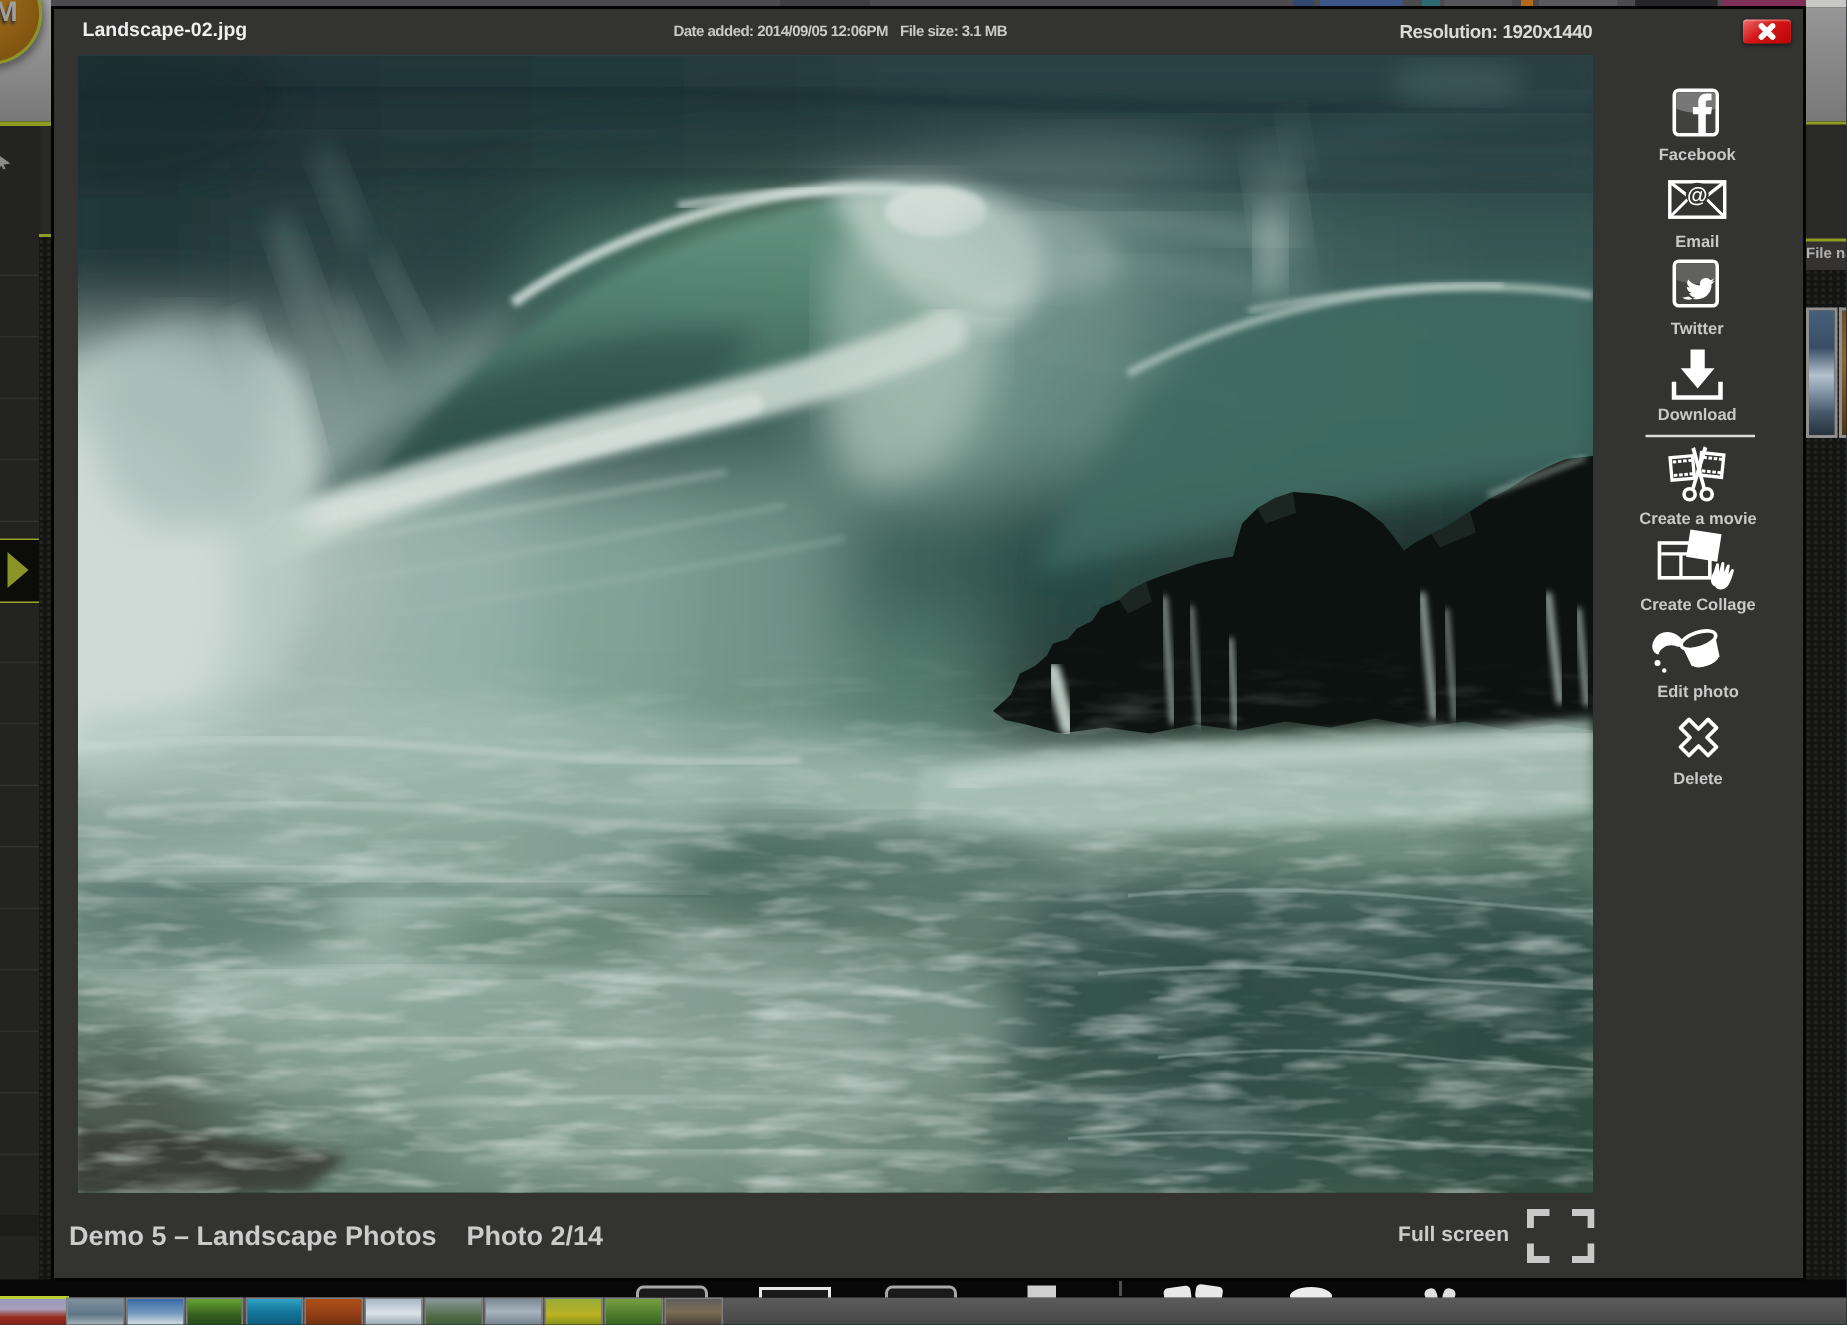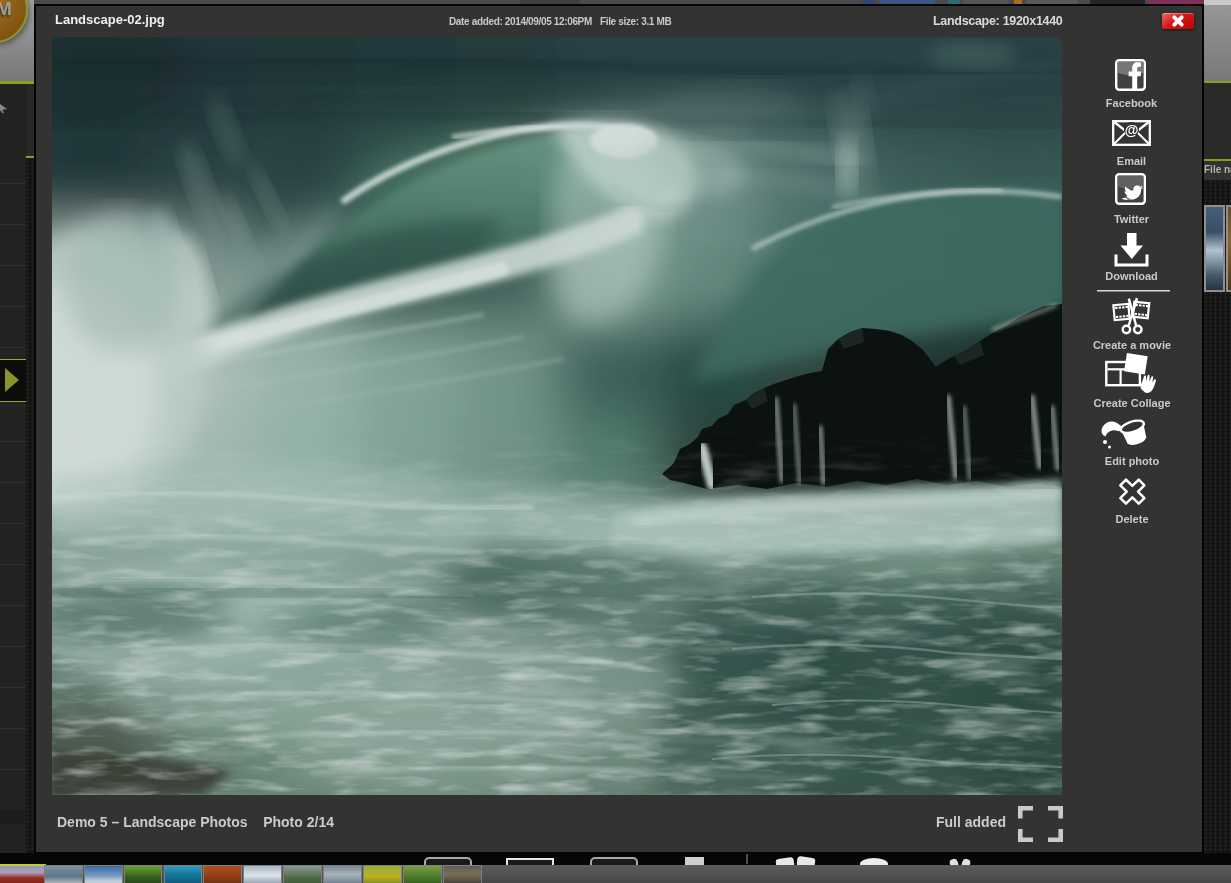--- a/index.html
+++ b/index.html
@@ -22,21 +22,21 @@
     background-image:radial-gradient(circle at 1.5px 1.5px,#232321 1.1px,transparent 1.4px);
     background-size:5px 4px;}
   #botblack{left:0;top:853px;width:1231px;height:12px;background:#070707;}
   #botgray{left:0;top:865px;width:1231px;height:18px;background:linear-gradient(#5c5c5c,#474747);}
   
   #modal{left:34px;top:4px;width:1166px;height:846px;background:#333332;border:2px solid #040404;}
   #modal .bar-title{left:19px;top:6px;font-size:13px;font-weight:bold;color:#efefef;}
   #modal .bar-meta{font-size:10px;font-weight:bold;color:#c9c9c9;top:9.5px;letter-spacing:-.35px;}
   #modal .bar-res{font-size:12.5px;font-weight:bold;color:#dadada;top:8px;letter-spacing:-.3px;}
   #photo{left:16px;top:31px;width:1010px;height:758px;background:#2a4a4a;}
-  #caption{left:21px;top:807.5px;font-size:14px;font-weight:bold;color:#cbcbcb;}
+  #caption{left:10px;top:807.5px;font-size:18px;font-weight:bold;color:#cbcbcb;}
   #closebtn{left:1126px;top:7px;width:32px;height:16px;border-radius:2.5px;
     background:linear-gradient(145deg,#ef6a6a 0%,#d41717 45%,#ba0404 100%);
     box-shadow:0 1px 3px rgba(0,0,0,.6), inset 0 1px 1px rgba(255,255,255,.35);}
 </style>
 </head>
 <body>
 <div id="hdrstrip" class="abs">
   <div class="abs" style="left:520px;top:0;width:60px;height:5px;background:#3f3f41"></div>
   <div class="abs" style="left:862px;top:0;width:14px;height:5px;background:#32486e"></div>
   <div class="abs" style="left:880px;top:0;width:55px;height:5px;background:#3d5688"></div>
@@ -111,21 +111,21 @@
   <div class="abs" style="left:396px;top:5px;width:18px;height:10px;background:#e8e8e8;border-radius:3px;transform:rotate(-8deg)"></div>
   <div class="abs" style="left:417px;top:4px;width:18px;height:10px;background:#e8e8e8;border-radius:3px;transform:rotate(8deg)"></div>
   <div class="abs" style="left:480px;top:5px;width:28px;height:12px;border-radius:50%;background:#ececec"></div>
   <div class="abs" style="left:570px;top:6px;width:8px;height:9px;border-radius:40%;background:#e0e0e0;transform:rotate(-20deg)"></div>
   <div class="abs" style="left:582px;top:6px;width:8px;height:9px;border-radius:40%;background:#e0e0e0;transform:rotate(20deg)"></div>
 </div>
 <div id="modal" class="abs">
   <div class="bar-title abs">Landscape-02.jpg</div>
   <div class="bar-meta abs" style="left:413px">Date added: 2014/09/05 12:06PM</div>
   <div class="bar-meta abs" style="left:564px">File size: 3.1 MB</div>
-  <div class="bar-res abs" style="left:897px">Landscape: 1920x1440</div>
+  <div class="bar-res abs" style="left:897px">Resolution: 1920x1440</div>
   <div id="closebtn" class="abs"><svg width="32" height="16">
         <path d="M12.3 4.3 L19.7 11.7 M19.7 4.3 L12.3 11.7" stroke="#fff" stroke-width="3.8" stroke-linecap="round"></path>
       </svg></div>
   <div id="photo" class="abs"><svg width="1010" height="758" viewBox="0 0 1010 758">
   <defs>
     <filter id="b25" x="-10%" y="-10%" width="120%" height="120%">
             <feGaussianBlur stdDeviation="27"></feGaussianBlur>
           </filter>
     <filter id="b2">
             <feGaussianBlur stdDeviation="2"></feGaussianBlur>
@@ -350,21 +350,21 @@
     <path d="M680 612 Q790 602 900 616 L1010 622" stroke-width="2.5"></path>
     <path d="M720 668 Q820 658 920 670 L1010 676" stroke-width="2"></path>
     <path d="M660 722 Q780 712 900 726 L1010 730" stroke-width="2"></path>
   </g>
   <path d="M700 95 C780 70 880 40 1010 30" fill="none" stroke="#3e5c5e" stroke-width="14" opacity=".5" filter="url(#b8)"></path>
   <ellipse cx="920" cy="18" rx="45" ry="14" fill="#557472" opacity=".5" filter="url(#b8)"></ellipse>
   <ellipse cx="15" cy="30" rx="120" ry="55" fill="#132529" opacity=".45" filter="url(#b12)"></ellipse>
   <rect width="1010" height="758" fill="#15262a" opacity=".12"></rect>
   </svg></div>
   <div id="caption" class="abs">Demo 5 – Landscape Photos&nbsp;&nbsp;&nbsp;&nbsp;Photo 2/14</div>
-  <div class="abs" id="fstext" style="left:856px;top:808px;width:114px;text-align:right;font-size:14px;font-weight:bold;color:#cbcbcb">Full added</div>
+  <div class="abs" id="fstext" style="left:856px;top:808px;width:114px;text-align:right;font-size:14px;font-weight:bold;color:#cbcbcb">Full screen</div>
   <div id="fsicon" class="abs" style="left:982px;top:800px"><svg width="45" height="36">
     <g fill="none" stroke="#c9c9c9" stroke-width="4.6">
       <path d="M15 2.3 H2.3 V12.6"></path>
           <path d="M30 2.3 H42.7 V12.6"></path>
       <path d="M2.3 23 V33.7 H15"></path>
           <path d="M42.7 23 V33.7 H30"></path>
     </g>
       </svg></div>
   <div id="sidebar" class="abs" style="left:1060px;top:46px;width:106px;height:484px"><svg width="106" height="484" viewBox="0 0 106 484" style="overflow:visible" font-family="Liberation Sans, sans-serif">
 

